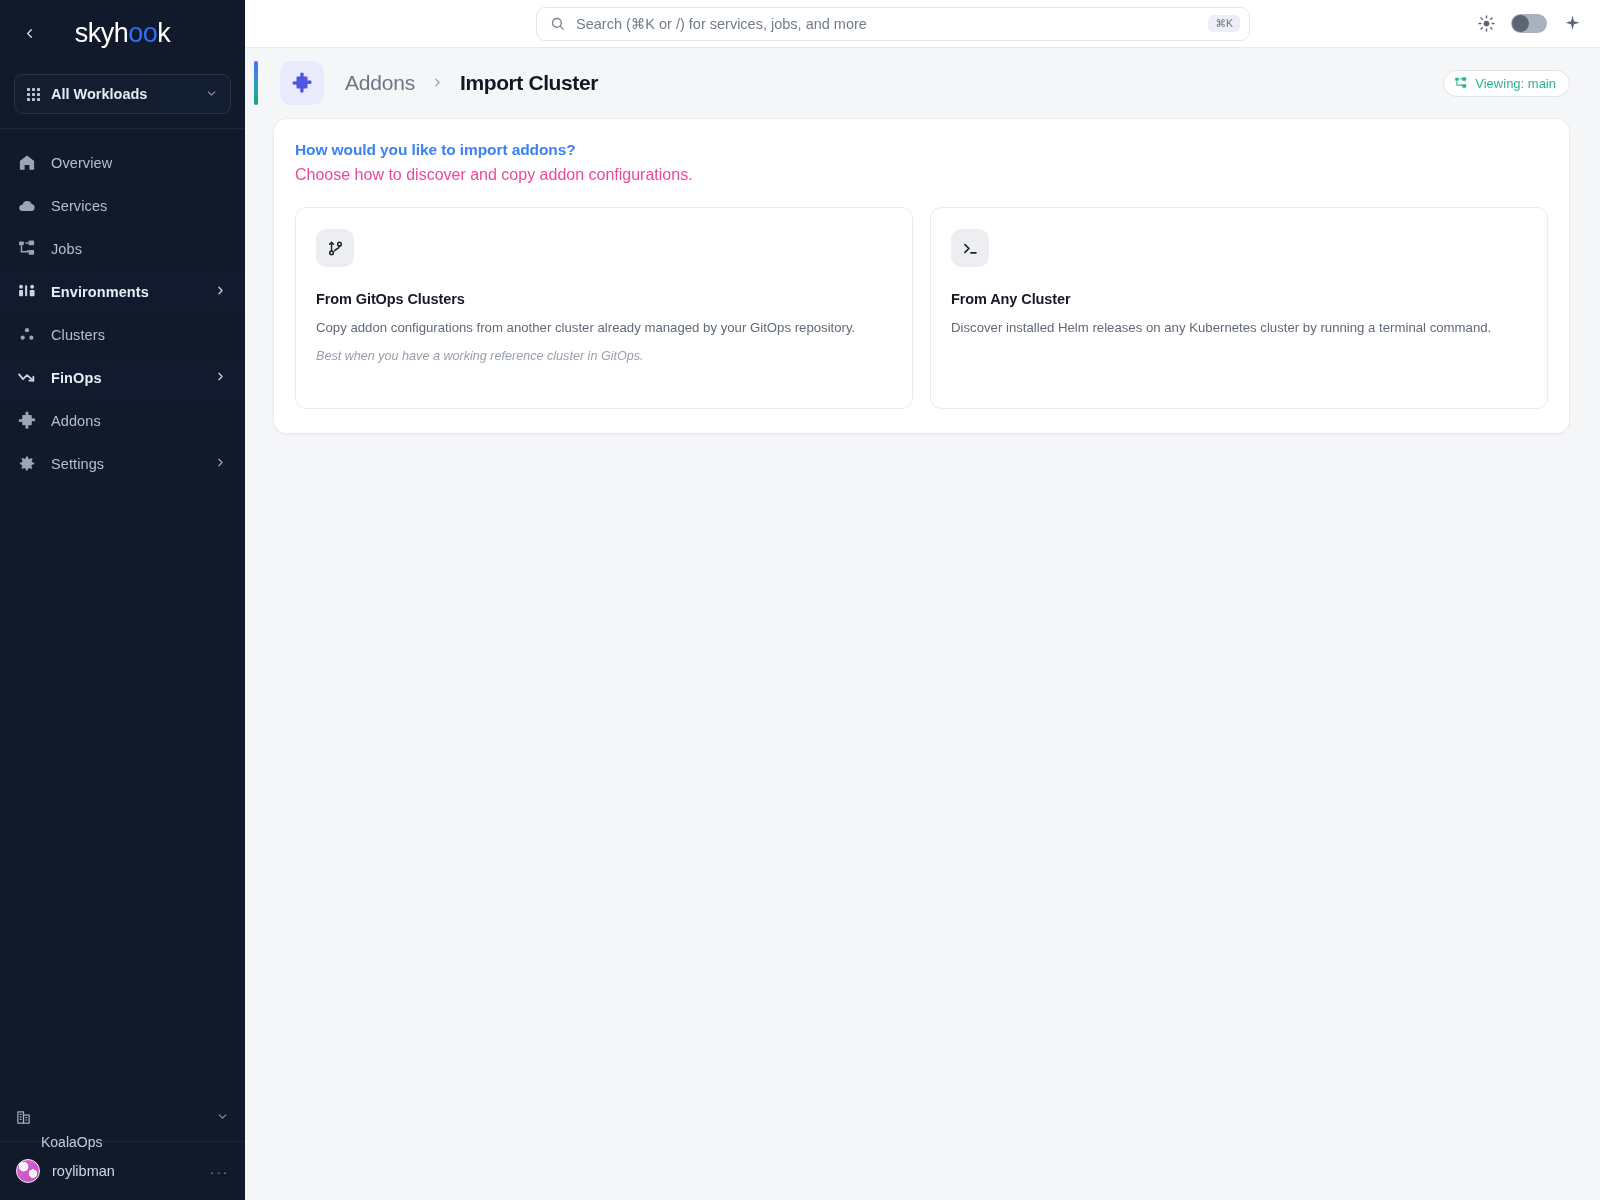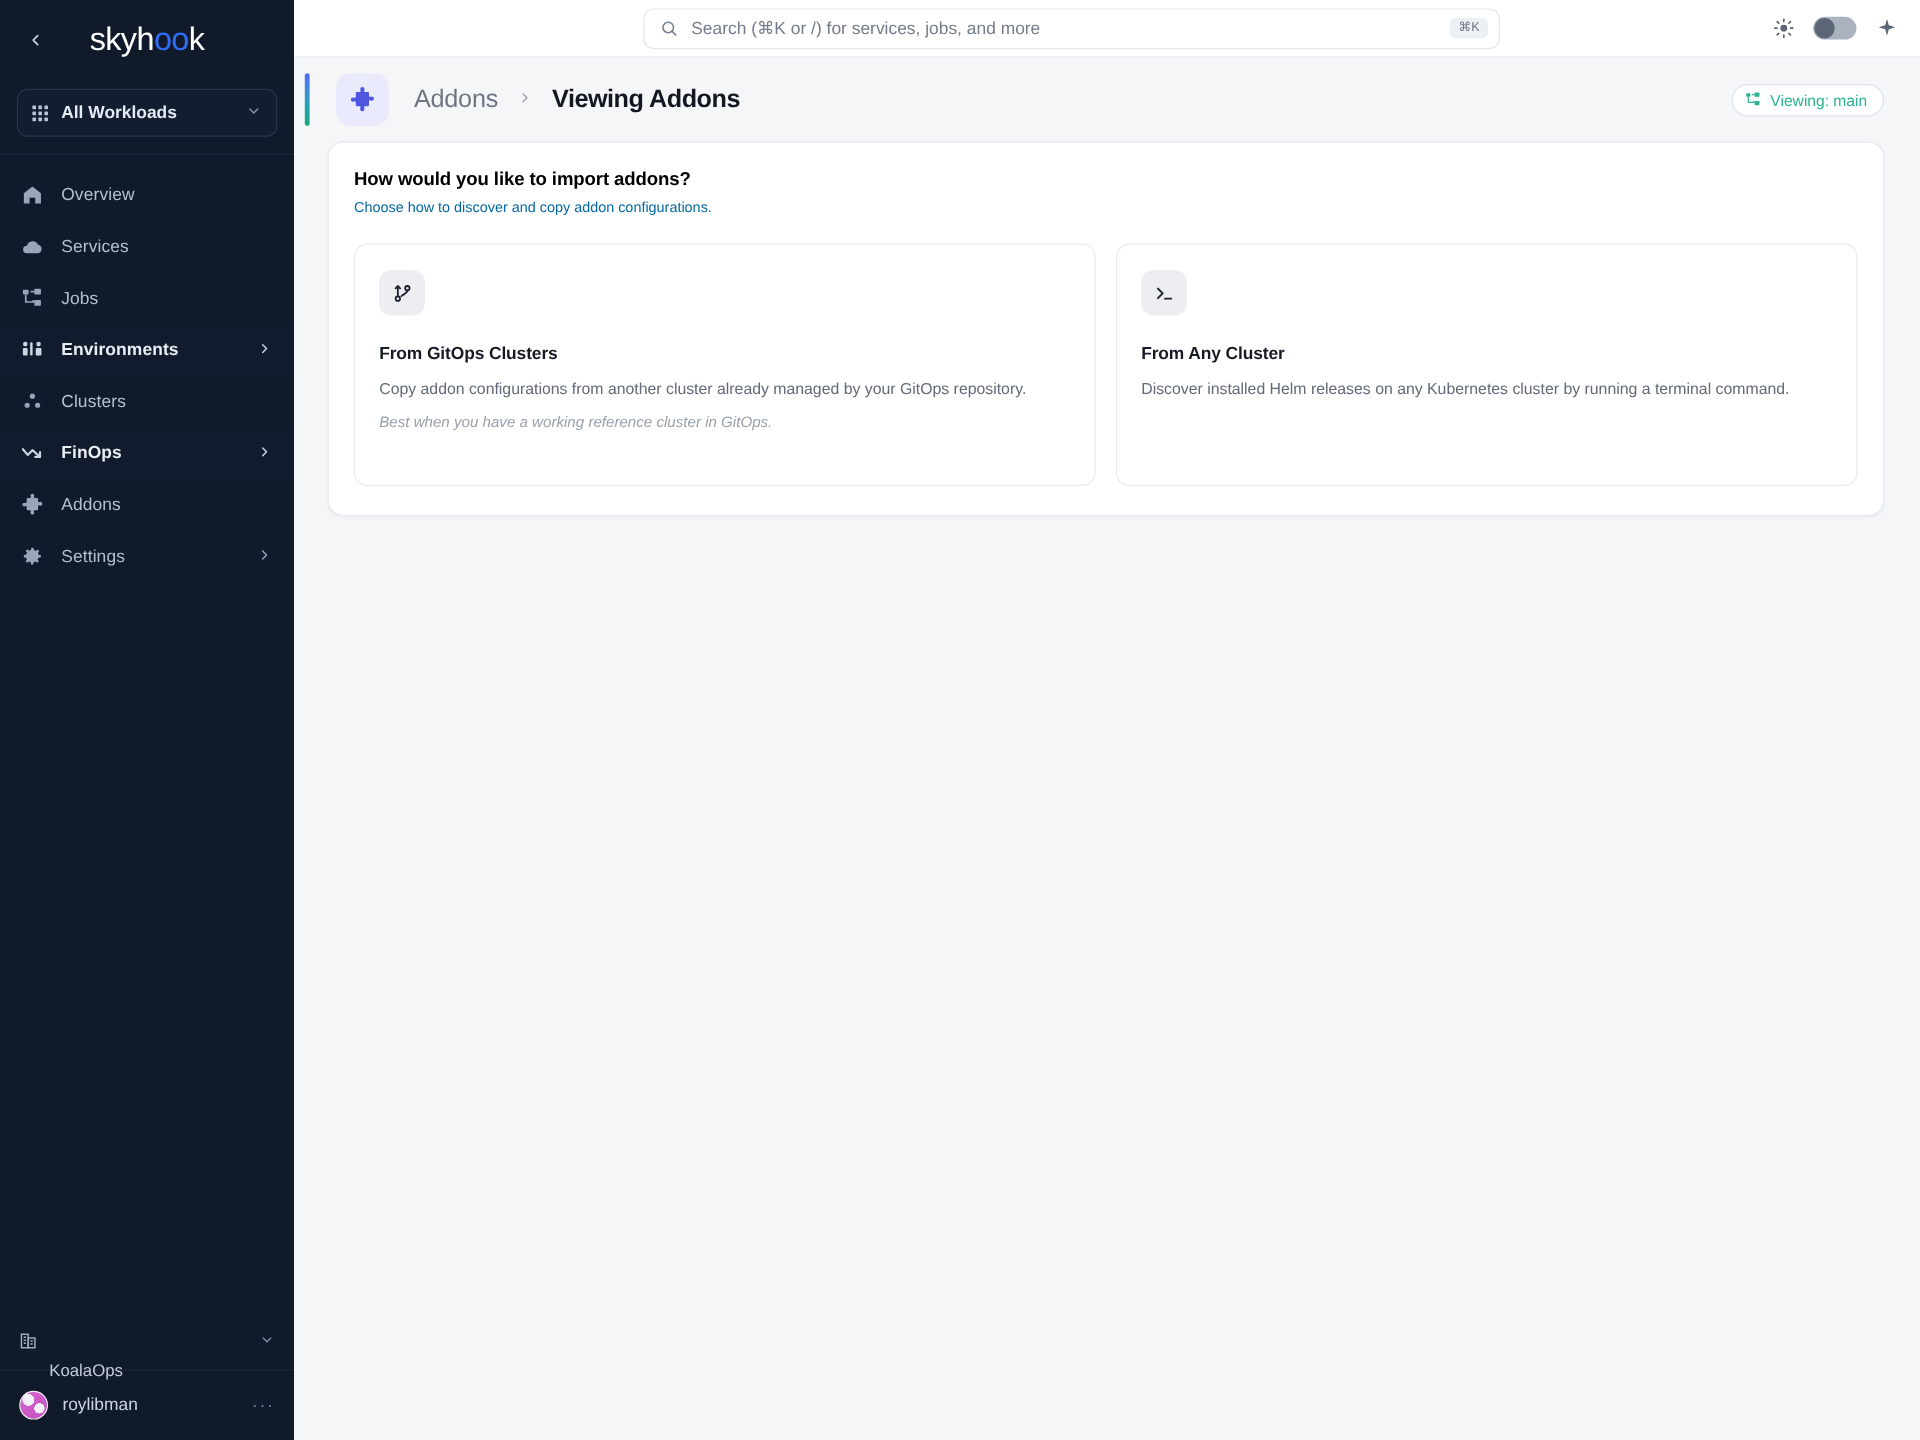--- a/index.html
+++ b/index.html
@@ -180,22 +180,22 @@
   .view-badge span { color: #2bb493; font-size: 13px; }
 
   .content { padding: 0 30px 0 28px; }
   .panel {
     background: #ffffff;
     border: 1px solid #e8ebf0;
     border-radius: 13px;
     padding: 22px 21px 24px 21px;
     box-shadow: 0 1px 2px rgba(16,24,40,0.04);
   }
-  .panel h2 { font-size: 15.5px; color: #000000; font-weight: 700; letter-spacing: -0.1px; }
-  .panel .sub { font-size: 12px; color: #0369a1; margin-top: 7px; }
+  .panel h2 { font-size: 15.5px; color: #3b82f6; font-weight: 700; letter-spacing: -0.1px; }
+  .panel .sub { font-size: 16px; color: #ec4899; margin-top: 7px; }
 
   .options { display: flex; gap: 17px; margin-top: 23px; }
   .opt-card {
     flex: 1 1 0;
     border: 1px solid #e8ebf0;
     border-radius: 11px;
     padding: 21px 20px 25px 20px;
     background: #fff;
     cursor: pointer;
     min-height: 202px;
@@ -397,21 +397,21 @@
             <path d="M10 2.5a2 2 0 0 1 4 0c0 .7-.4 1.1-.4 1.6 0 .5.4.9.9.9H17a1 1 0 0 1 1 1v2.6c0 .5.4.9.9.9.5 0 .9-.4 1.6-.4a2 2 0 0 1 0 4c-.7 0-1.1-.4-1.6-.4-.5 0-.9.4-.9.9V17a1 1 0 0 1-1 1h-2.6c-.5 0-.9.4-.9.9 0 .5.4.9.4 1.6a2 2 0 0 1-4 0c0-.7.4-1.1.4-1.6 0-.5-.4-.9-.9-.9H7a1 1 0 0 1-1-1v-2.5c0-.5-.4-.9-.9-.9-.5 0-.9.4-1.6.4a2 2 0 0 1 0-4c.7 0 1.1.4 1.6.4.5 0 .9-.4.9-.9V6a1 1 0 0 1 1-1h2.5c.5 0 .9-.4.9-.9 0-.5-.4-.9-.4-1.6z"></path>
           </svg>
       </span>
       <div class="crumbs">
         <span class="crumb-link">Addons</span>
         <span class="crumb-sep">
           <svg width="13" height="13" viewBox="0 0 24 24" fill="none" stroke="currentColor" stroke-width="2.2" stroke-linecap="round" stroke-linejoin="round">
               <polyline points="9 18 15 12 9 6"></polyline>
             </svg>
         </span>
-        <span class="crumb-cur">Viewing Addons</span>
+        <span class="crumb-cur">Import Cluster</span>
       </div>
       <div class="view-badge">
         <svg width="14" height="14" viewBox="0 0 24 24" fill="#2bb493">
             <rect x="2" y="3" width="6" height="5" rx="1"></rect>
             <rect x="14" y="2" width="7" height="6" rx="1"></rect>
             <rect x="14" y="14" width="7" height="6" rx="1"></rect>
             <path d="M5 8v8h8v-2.2" stroke="#2bb493" stroke-width="1.8" fill="none"></path>
             <path d="M10 5h4" stroke="#2bb493" stroke-width="1.8" fill="none"></path>
           </svg>
         <span>Viewing: main</span>

